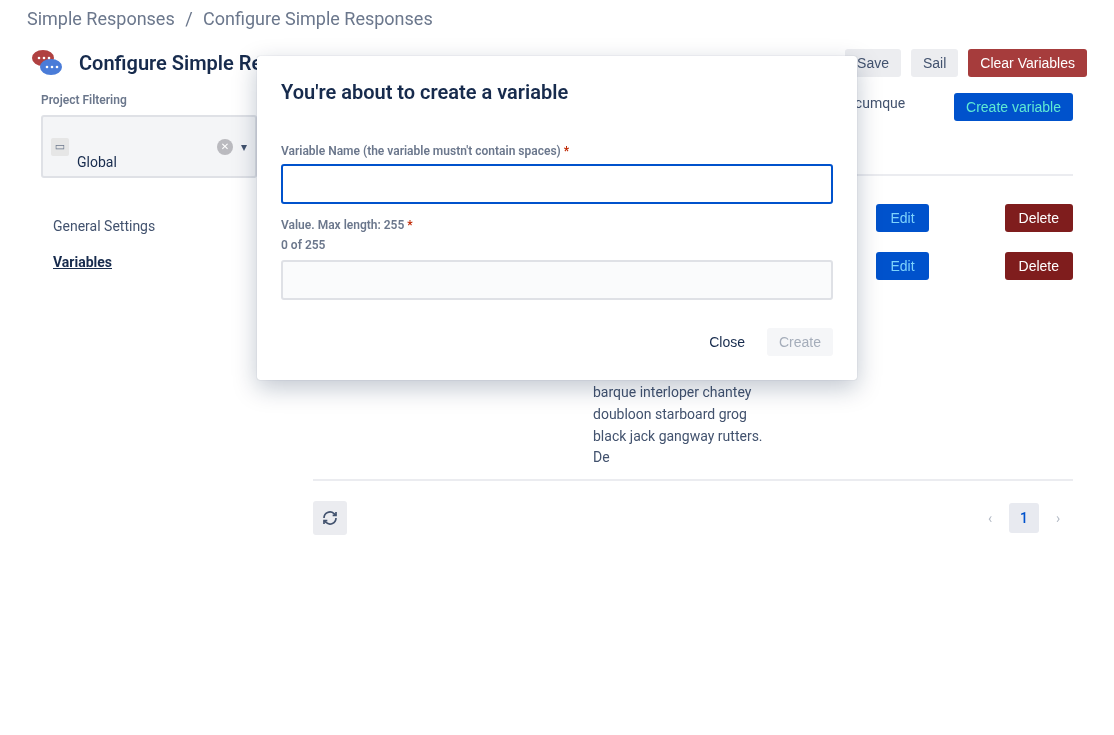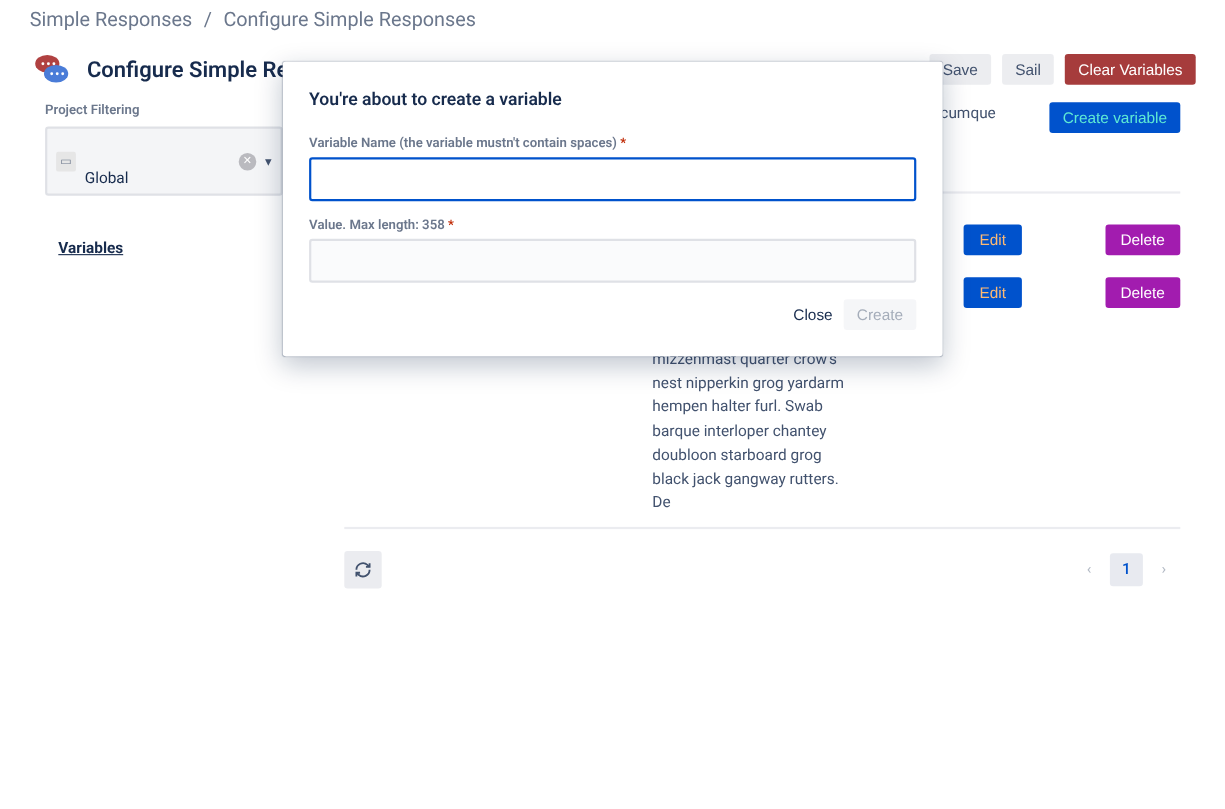--- a/index.html
+++ b/index.html
@@ -42,22 +42,22 @@
       border-radius: 3px;
       padding: 6px 12px;
       font-size: 14px;
       cursor: pointer;
       font-weight: 500;
     }
     .btn-ghost { background: rgba(9,30,66,0.08); color:#42526E; }
     .btn-danger { background: #A63C3C; color: #fff; }
     .btn-primary { background: #0052CC; color: #5eead4; text-align: center; }
     .btn-disabled { background: rgba(9,30,66,0.04); color: #A5ADBA; cursor: default; }
-    .btn-row { background: #0052CC; color:#fdba74; }
-    .btn-row.del { background: #a21caf; color:#fff; }
+    .btn-row { background: #0052CC; color:#7dd3fc; }
+    .btn-row.del { background: #7f1d1d; color:#fff; }
 
     
     .layout { display:flex; padding: 0 41px; }
     .sidebar { width: 242px; flex-shrink:0; }
     .sidebar-label { color:#6B778C; font-size:12px; font-weight:600; margin-bottom:8px; }
     .select-box {
       border: 2px solid #DFE1E6;
       border-radius: 3px;
       background: #F4F5F7;
       padding: 6px 8px;
@@ -112,38 +112,38 @@
     }
     .modal {
       width: 600px;
       background:#fff;
       border-radius:3px;
       box-shadow: 0 8px 24px rgba(9,30,66,0.25), 0 0 1px rgba(9,30,66,0.31);
       margin-top: 56px;
       padding: 24px;
     }
     .modal h2 {
-      font-size: 16px; font-weight:600; margin-bottom: 24px;
+      font-size: 20px; font-weight:600; margin-bottom: 40px;
     }
     .field-label {
       font-size: 12px; font-weight:600; color:#6B778C; margin-bottom:6px;
     }
     .req { color:#bf2600; }
     .field-input {
       width:100%; border:2px solid #0052CC; border-radius:3px; padding: 8px 10px; font-size:14px;
       outline:none; margin-bottom: 14px;
       height:40px;
     }
     .field-input2 {
       width:100%; border:2px solid #DFE1E6; border-radius:3px; padding: 8px 10px; font-size:14px;
       outline:none; margin-bottom: 8px; background:#FAFBFC;
       height:40px;
     }
     .counter { font-size:12px; font-weight:600; color:#6B778C; margin-bottom:8px;}
-    .modal-actions { display:flex; justify-content:flex-end; margin-top:7px; align-items:center;}
+    .modal-actions { display:flex; justify-content:flex-end; gap:12px; margin-top:20px; align-items:center;}
     .link-btn { background:none; border:none; color:#172B4D; font-weight:500; font-size:14px; cursor:pointer; padding: 6px 10px;}
   </style>
 </head>
 <body>
 
 <div class="breadcrumbs">
   <a>Simple Responses</a>
   <span class="sep">/</span>
   <span>Configure Simple Responses</span>
 </div>
@@ -172,20 +172,21 @@
 <div class="layout">
   <div class="sidebar">
     <div class="sidebar-label">Project Filtering</div>
     <div class="select-box">
       <span class="proj-icon">▭</span>
       <span class="sel-text">Global</span>
       <span class="clear-circle">✕</span>
       <span class="chev">▾</span>
     </div>
     <div class="side-nav">
+      <div class="item">General Settings</div>
       <div class="item active">Variables</div>
     </div>
   </div>
 
   <div class="main">
     <div class="main-top">
       <div class="desc">Id ad consectetur nihil dolorem dolor cupiditate blanditiis aspernatur ea rem, iure atque cumque iusto eaque quisquam, repellat commodi assumenda pariatur minima eius recusandae praesentium.</div>
       <button class="btn btn-primary">Create variable</button>
     </div>
     <hr class="hr">
@@ -233,22 +234,23 @@
 <div class="overlay">
   <div class="modal">
     <h2>You're about to create a variable</h2>
 
     <div class="field-label">
       <span>Variable Name (the variable mustn't contain spaces)</span> <span class="req">*</span>
     </div>
     <input class="field-input" type="text" autofocus="" style="">
 
     <div class="field-label">
-      <span>Value. Max length: 358</span> <span class="req">*</span>
-    </div>
+      <span>Value. Max length: 255</span> <span class="req">*</span>
+    </div>
+    <div class="counter">0 of 255</div>
     <input class="field-input2" type="text" style="">
 
     <div class="modal-actions">
       <button class="link-btn">Close</button>
       <button class="btn btn-disabled">Create</button>
     </div>
   </div>
 </div>
 
 </body></html>

